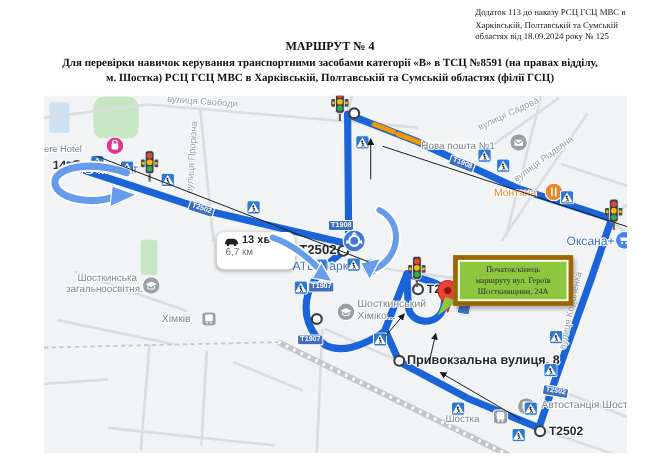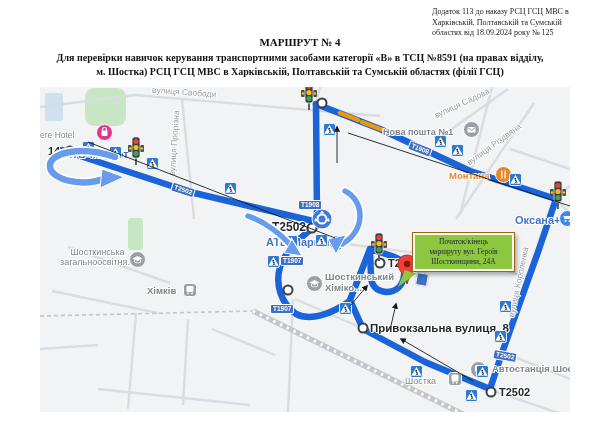--- a/index.html
+++ b/index.html
@@ -8,36 +8,36 @@
   
   .annotation{position:absolute;left:432px;top:7px;width:166px;font-size:8px;line-height:1.32;color:#1a1a1a;}
   .doc-title{position:absolute;left:0;top:36px;width:600px;text-align:center;font-weight:700;font-size:11px;color:#111;}
   .doc-sub{position:absolute;left:20px;top:51px;width:560px;text-align:center;font-weight:700;font-size:10px;color:#111;line-height:1.4;}
   
   .map{position:absolute;left:40px;top:87px;width:530px;height:325px;background:#f2f3f5;overflow:hidden;
        font-family:"Liberation Sans",sans-serif;}
   .lyr{position:absolute;left:0;top:0;}
   .halo{text-shadow:1px 0 0 #fff,-1px 0 0 #fff,0 1px 0 #fff,0 -1px 0 #fff,1px 1px 0 #fff,-1px -1px 0 #fff;}
   .street{position:absolute;color:#979da6;font-size:8.5px;white-space:nowrap;z-index:8;}
-  .poi{position:absolute;white-space:nowrap;z-index:9;font-weight:700;}
+  .poi{position:absolute;white-space:nowrap;z-index:9;font-weight:400;}
   .poi.gray{color:#7f858c;font-size:9px;}
   .poi.blue{color:#4273c9;font-size:11px;}
   .poi.orange{color:#e8862c;font-size:9.5px;}
   .poi.small{font-weight:400;font-size:8.5px;}
   .roadtext{position:absolute;color:#24282c;font-weight:700;z-index:9;white-space:nowrap;}
   .shield{position:absolute;background:#3e6fc0;color:#fff;border:1px solid #fff;border-radius:2px;
           font-size:6.5px;font-weight:700;padding:0px 2px;line-height:8px;z-index:12;white-space:nowrap;}
   .icon{position:absolute;z-index:10;}
   .bubble{position:absolute;left:157px;top:124px;width:64px;height:32px;background:#fff;border-radius:7px;
           box-shadow:0 1px 4px rgba(0,0,0,.35);z-index:20;padding:2px 0 0 7px;}
   .bubble:after{content:"";position:absolute;right:-6px;top:11px;border:6px solid transparent;border-left:7px solid #fff;border-right:0;}
   .bubble .row{display:flex;align-items:center;gap:3px;}
   .bubble .dur{font-size:10px;font-weight:700;color:#202124;}
   .bubble .dist{font-size:9px;color:#70757a;margin-left:1px;}
-  .callout{position:absolute;left:372px;top:145px;width:95px;background:#8dc63f;border:1px solid #a16207;
+  .callout{position:absolute;left:372px;top:145px;width:95px;background:#8dc63f;border:4px solid #a16207;
            box-shadow:inset 0 0 0 2px rgba(255,255,255,.95),2px 3px 4px rgba(0,0,0,.3);
            z-index:40;padding:4px 3px;text-align:center;font-family:"Liberation Serif",serif;
            font-size:7.5px;line-height:1.35;color:#1c2430;}
   .callout-tail{position:absolute;left:358px;top:183px;width:18px;height:17px;background:#8dc63f;
            clip-path:polygon(0 100%,38% 0,100% 22%);z-index:39;}
   .pin{position:absolute;left:356px;top:167px;z-index:30;}
   .minibadge{position:absolute;left:376px;top:186px;width:10px;height:11px;background:#3e6fc0;border:1.5px solid #fff;
              border-radius:2px;transform:rotate(10deg);z-index:29;box-shadow:0 0 1px rgba(0,0,0,.4);}
 </style>
 </head>
@@ -326,20 +326,32 @@
     <svg class="icon" style="left:436px;top:278px" width="13" height="13">
         <use href="#xw"></use>
       </svg>
     <svg class="icon" style="left:425px;top:302px" width="13" height="13">
         <use href="#xw"></use>
       </svg>
     <svg class="icon" style="left:454px;top:243px" width="13" height="13">
         <use href="#xw"></use>
       </svg>
 
+    <div class="bubble">
+      <div class="row">
+        <svg width="13" height="10">
+          <path d="M1,7 c0,-2 1,-4 2.5,-4 h5 c2,0 3.5,2 3.5,4 z" fill="#202124"></path>
+          <rect x="0.5" y="6" width="12" height="2.2" rx="1" fill="#202124"></rect>
+          <circle cx="3.3" cy="8.8" r="1.1" fill="#202124"></circle>
+            <circle cx="9.7" cy="8.8" r="1.1" fill="#202124"></circle>
+        </svg>
+        <span class="dur">13 хв</span>
+      </div>
+      <div class="dist">6,7 км</div>
+    </div>
 
     <svg class="lyr" width="530" height="325" style="z-index:25;pointer-events:none">
       <defs>
         <marker id="ah" viewBox="0 0 8 8" refX="6" refY="4" markerWidth="7" markerHeight="7" orient="auto">
           <path d="M0,0 L8,4 L0,8 Z" fill="#17191c"></path>
         </marker>
       </defs>
 
       <g>
         <path d="M75,70 C40,58 8,66 10,80 C12,94 45,100 66,91" fill="none" stroke="#ffffff" stroke-width="10" stroke-linecap="round"></path>

